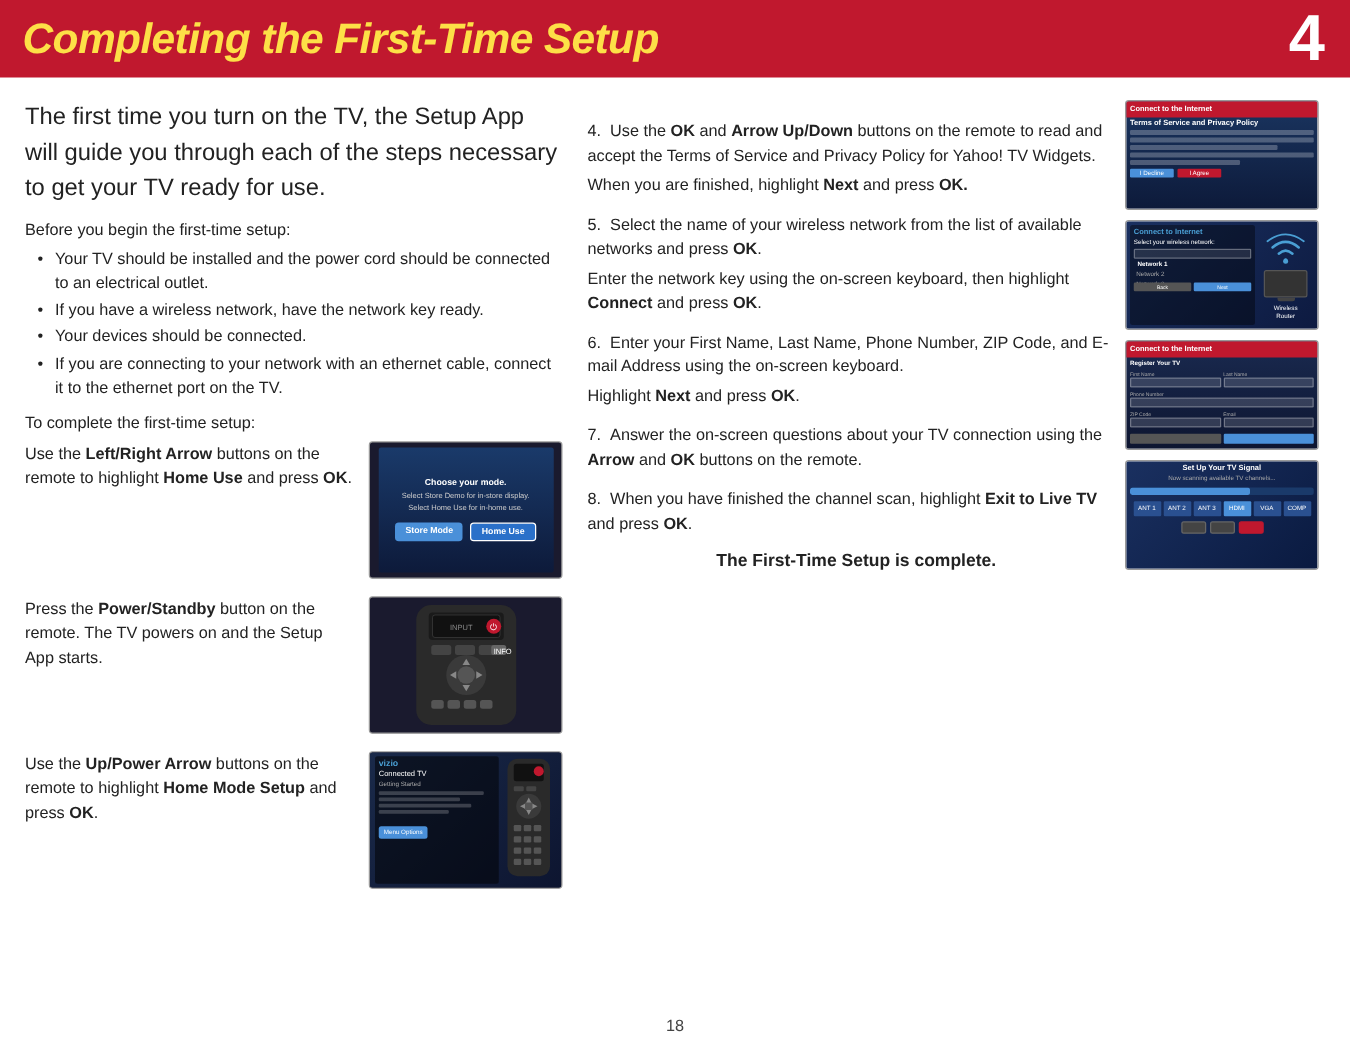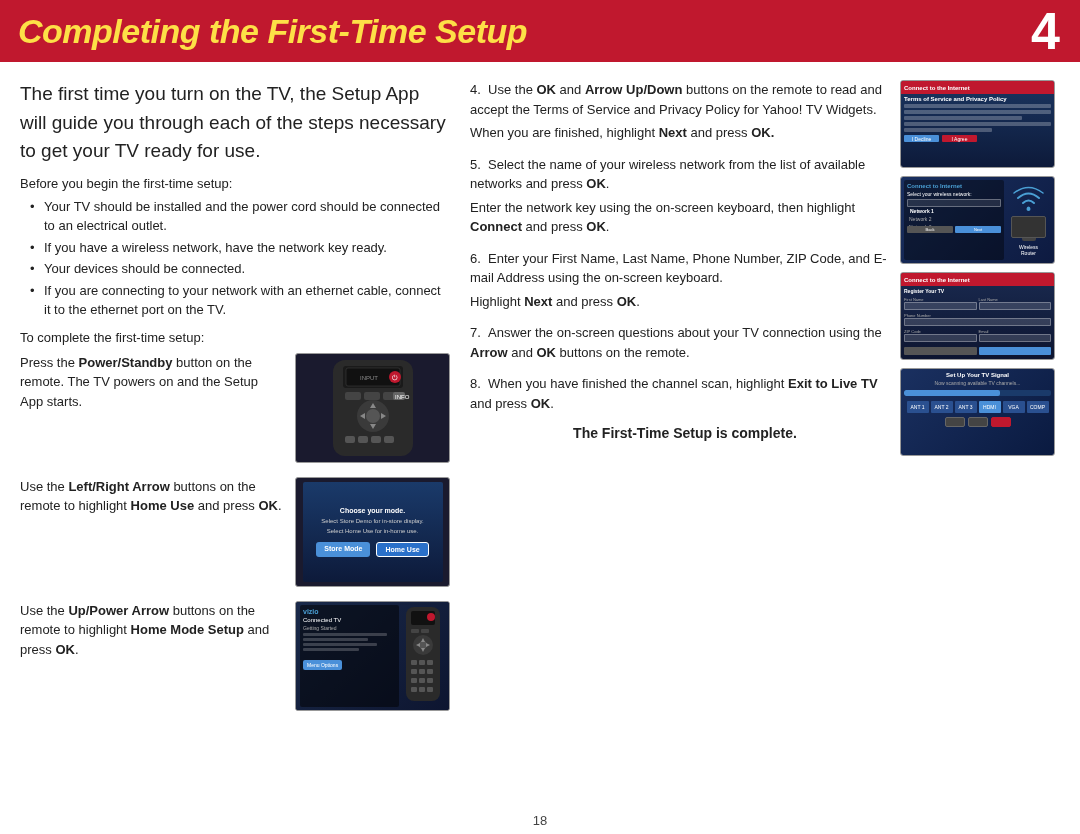--- a/index.html
+++ b/index.html
@@ -176,20 +176,21 @@
       padding: 4px;
       align-items: center;
       justify-content: center;
       position: relative;
     }
 
     
     .steps-right {
       display: flex;
       gap: 0;
+      align-items: flex-end;
     }
     .steps-right-text {
       flex: 1;
       font-size: 13px;
     }
     .steps-right-images {
       width: 160px;
       display: flex;
       flex-direction: column;
       gap: 8px;
@@ -372,72 +373,72 @@
       <li>If you have a wireless network, have the network key ready.</li>
       <li>Your devices should be connected.</li>
       <li>If you are connecting to your network with an ethernet cable, connect it to the ethernet port on the TV.</li>
     </ul>
     <p class="to-complete">To complete the first-time setup:</p>
 
     <div class="steps-left">
 
       <div class="step">
         <div class="step-text">
-          <p>Press the <strong>Power/Standby</strong> button on the remote. The TV powers on and the Setup App starts.</p>
-        </div>
-        <div class="step-image">
-
-          <svg width="130" height="100" viewBox="0 0 130 100">
-            <rect x="25" y="2" width="80" height="96" rx="12" fill="#2a2a2a"></rect>
-            <rect x="35" y="8" width="60" height="22" rx="3" fill="#1a1a1a"></rect>
-            <rect x="38" y="10" width="54" height="18" rx="2" fill="#111" stroke="#444" stroke-width="0.5"></rect>
-
-            <text x="52" y="22" fill="#888" font-size="6" font-family="Arial">INPUT</text>
-
-            <circle cx="87" cy="19" r="6" fill="#c0182e"></circle>
-            <text x="84" y="22" fill="#fff" font-size="7" font-family="Arial">⏻</text>
-
-            <rect x="37" y="34" width="16" height="8" rx="2" fill="#444"></rect>
-            <rect x="56" y="34" width="16" height="8" rx="2" fill="#444"></rect>
-            <rect x="75" y="34" width="16" height="8" rx="2" fill="#444"></rect>
-
-            <circle cx="65" cy="58" r="16" fill="#3a3a3a"></circle>
-            <circle cx="65" cy="58" r="7" fill="#555"></circle>
-
-            <polygon points="65,45 62,50 68,50" fill="#888"></polygon>
-            <polygon points="65,71 62,66 68,66" fill="#888"></polygon>
-            <polygon points="52,58 57,55 57,61" fill="#888"></polygon>
-            <polygon points="78,58 73,55 73,61" fill="#888"></polygon>
-
-            <rect x="37" y="78" width="10" height="7" rx="2" fill="#555"></rect>
-            <rect x="50" y="78" width="10" height="7" rx="2" fill="#555"></rect>
-            <rect x="63" y="78" width="10" height="7" rx="2" fill="#555"></rect>
-            <rect x="76" y="78" width="10" height="7" rx="2" fill="#555"></rect>
-
-            <rect x="85" y="34" width="12" height="8" rx="2" fill="#666"></rect>
-            <text x="87" y="41" fill="#fff" font-size="6" font-family="Arial">INFO</text>
-          </svg>
-        </div>
-      </div>
-
-      <div class="step">
-        <div class="step-text">
           <p>Use the <strong>Left/Right Arrow</strong> buttons on the remote to highlight <strong>Home Use</strong> and press <strong>OK</strong>.</p>
         </div>
         <div class="step-image">
 
           <div class="mode-screen">
             <div class="mode-title">Choose your mode.</div>
             <div class="mode-subtitle" style="color:#ccc;font-size:6px;text-align:center;">Select Store Demo for in-store display.</div>
             <div class="mode-subtitle" style="color:#ccc;font-size:6px;text-align:center;">Select Home Use for in-home use.</div>
             <div class="mode-buttons">
               <div class="mode-btn">Store Mode</div>
               <div class="mode-btn active">Home Use</div>
             </div>
           </div>
+        </div>
+      </div>
+
+      <div class="step">
+        <div class="step-text">
+          <p>Press the <strong>Power/Standby</strong> button on the remote. The TV powers on and the Setup App starts.</p>
+        </div>
+        <div class="step-image">
+
+          <svg width="130" height="100" viewBox="0 0 130 100">
+            <rect x="25" y="2" width="80" height="96" rx="12" fill="#2a2a2a"></rect>
+            <rect x="35" y="8" width="60" height="22" rx="3" fill="#1a1a1a"></rect>
+            <rect x="38" y="10" width="54" height="18" rx="2" fill="#111" stroke="#444" stroke-width="0.5"></rect>
+
+            <text x="52" y="22" fill="#888" font-size="6" font-family="Arial">INPUT</text>
+
+            <circle cx="87" cy="19" r="6" fill="#c0182e"></circle>
+            <text x="84" y="22" fill="#fff" font-size="7" font-family="Arial">⏻</text>
+
+            <rect x="37" y="34" width="16" height="8" rx="2" fill="#444"></rect>
+            <rect x="56" y="34" width="16" height="8" rx="2" fill="#444"></rect>
+            <rect x="75" y="34" width="16" height="8" rx="2" fill="#444"></rect>
+
+            <circle cx="65" cy="58" r="16" fill="#3a3a3a"></circle>
+            <circle cx="65" cy="58" r="7" fill="#555"></circle>
+
+            <polygon points="65,45 62,50 68,50" fill="#888"></polygon>
+            <polygon points="65,71 62,66 68,66" fill="#888"></polygon>
+            <polygon points="52,58 57,55 57,61" fill="#888"></polygon>
+            <polygon points="78,58 73,55 73,61" fill="#888"></polygon>
+
+            <rect x="37" y="78" width="10" height="7" rx="2" fill="#555"></rect>
+            <rect x="50" y="78" width="10" height="7" rx="2" fill="#555"></rect>
+            <rect x="63" y="78" width="10" height="7" rx="2" fill="#555"></rect>
+            <rect x="76" y="78" width="10" height="7" rx="2" fill="#555"></rect>
+
+            <rect x="85" y="34" width="12" height="8" rx="2" fill="#666"></rect>
+            <text x="87" y="41" fill="#fff" font-size="6" font-family="Arial">INFO</text>
+          </svg>
         </div>
       </div>
 
       <div class="step">
         <div class="step-text">
           <p>Use the <strong>Up/Power Arrow</strong> buttons on the remote to highlight <strong>Home Mode Setup</strong> and press <strong>OK</strong>.</p>
         </div>
         <div class="step-image">
           <div class="tv-screen" style="width:155px;height:110px;background:linear-gradient(135deg,#1a2a4a 0%,#0d1530 100%);padding:4px;display:flex;gap:4px;align-items:flex-start;">
             <div style="flex:1;height:100%;background:rgba(0,0,0,0.5);border-radius:2px;padding:3px;">

